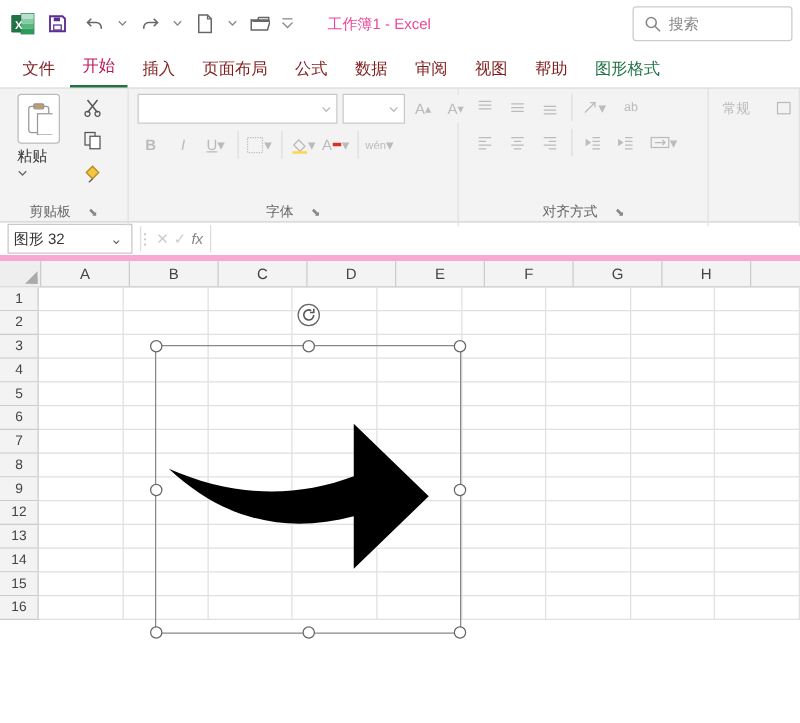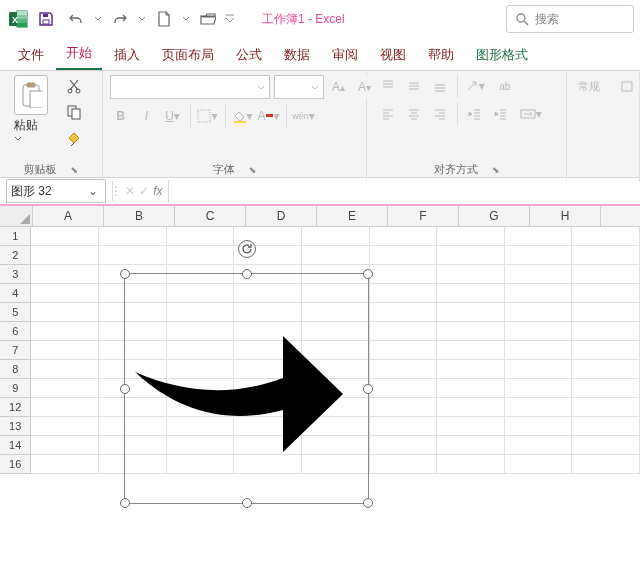--- a/index.html
+++ b/index.html
@@ -22,21 +22,21 @@
 .side-btns{display:flex;flex-direction:column;gap:4px}
 .side-btn{width:28px;height:22px;display:flex;align-items:center;justify-content:center;color:#555}
 .font-body{display:flex;flex-direction:column;gap:6px;align-items:flex-start;width:250px}
 .row{display:flex;gap:4px;align-items:center}
 .combo{height:22px;background:#fff;border:1px solid #c8c8c8;display:flex;align-items:center;justify-content:flex-end;padding:0 4px;color:#888}
 .font-name{width:150px}
 .font-size{width:40px}
 .fbtn{width:22px;height:22px;display:flex;align-items:center;justify-content:center;color:#888;background:#f3f3f3}
 .disabled{color:#bbb}
 .align-body{display:flex;flex-direction:column;gap:6px;width:180px}
-.namebar{height:26px;border-bottom:2px solid #f9a8d4;display:flex;align-items:center;background:#fff}
+.namebar{height:26px;border-bottom:5px solid #f9a8d4;display:flex;align-items:center;background:#fff}
 .namebox{width:90px;height:22px;border:1px solid #c8c8c8;margin:0 6px;display:flex;align-items:center;padding:0 4px;font-size:12px}
 .namebox-dd{width:16px;text-align:center;color:#666}
 .fx-btns{display:flex;align-items:center;gap:4px;color:#888;margin-left:6px}
 .fx-input{flex:1;height:22px;border-left:1px solid #ddd;margin-left:6px}
 .grid-wrap{position:relative}
 .col-headers{display:flex;height:20px;background:#f3f3f3;border-bottom:1px solid #ccc}
 .select-all{width:32px;border-right:1px solid #ccc;background:#eee;position:relative}
 .select-all::after{content:"";position:absolute;right:2px;bottom:2px;border:5px solid transparent;border-right-color:#aaa;border-bottom-color:#aaa}
 .col-h{width:70px;border-right:1px solid #ccc;display:flex;align-items:center;justify-content:center;font-size:12px;color:#444}
 .grid-row{display:flex;height:19px}
@@ -473,20 +473,32 @@
         <div class="cell"></div>
         <div class="cell"></div>
         <div class="cell"></div>
         <div class="cell"></div>
         <div class="cell"></div>
         <div class="cell"></div>
         <div class="cell"></div>
         <div class="cell"></div>
       </div>
       <div class="grid-row">
+        <div class="row-h">15</div>
+        <div class="cell"></div>
+        <div class="cell"></div>
+        <div class="cell"></div>
+        <div class="cell"></div>
+        <div class="cell"></div>
+        <div class="cell"></div>
+        <div class="cell"></div>
+        <div class="cell"></div>
+        <div class="cell"></div>
+      </div>
+      <div class="grid-row">
         <div class="row-h">16</div>
         <div class="cell"></div>
         <div class="cell"></div>
         <div class="cell"></div>
         <div class="cell"></div>
         <div class="cell"></div>
         <div class="cell"></div>
         <div class="cell"></div>
         <div class="cell"></div>
         <div class="cell"></div>

